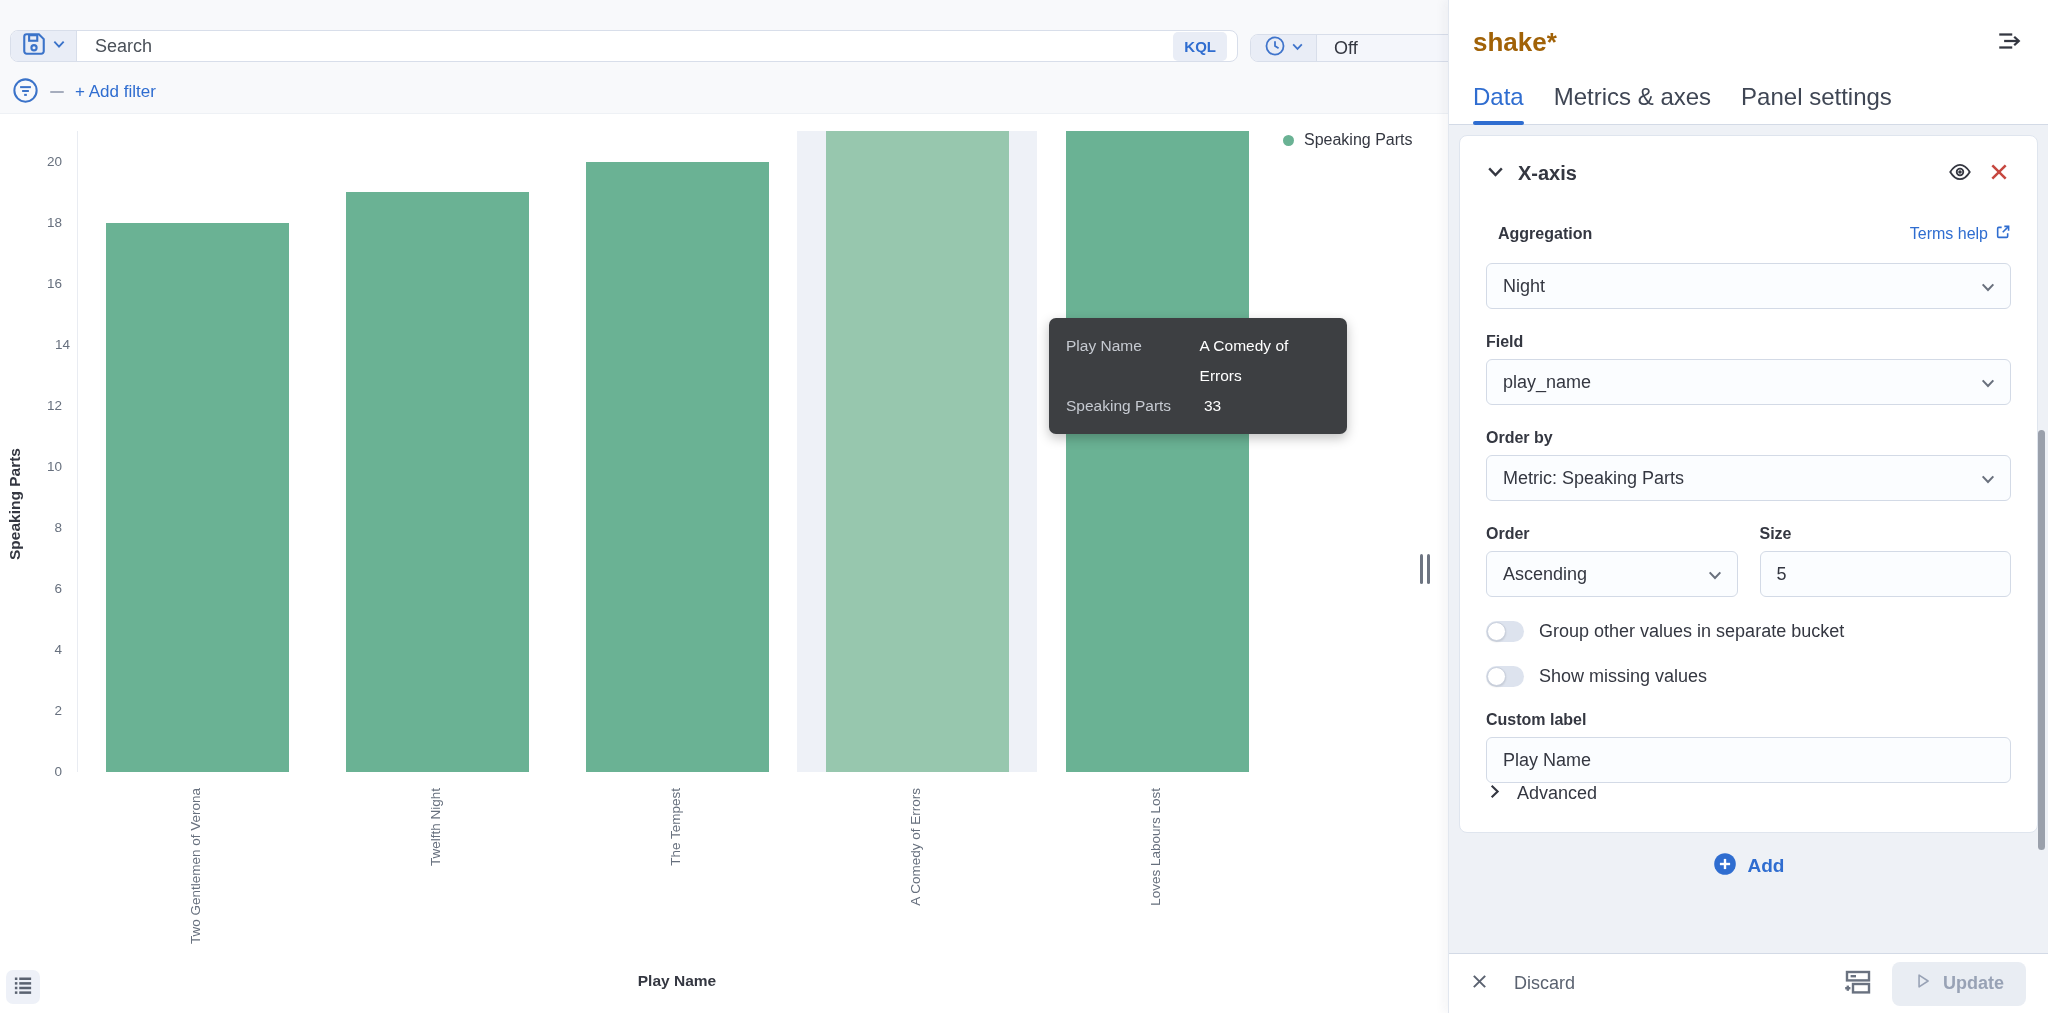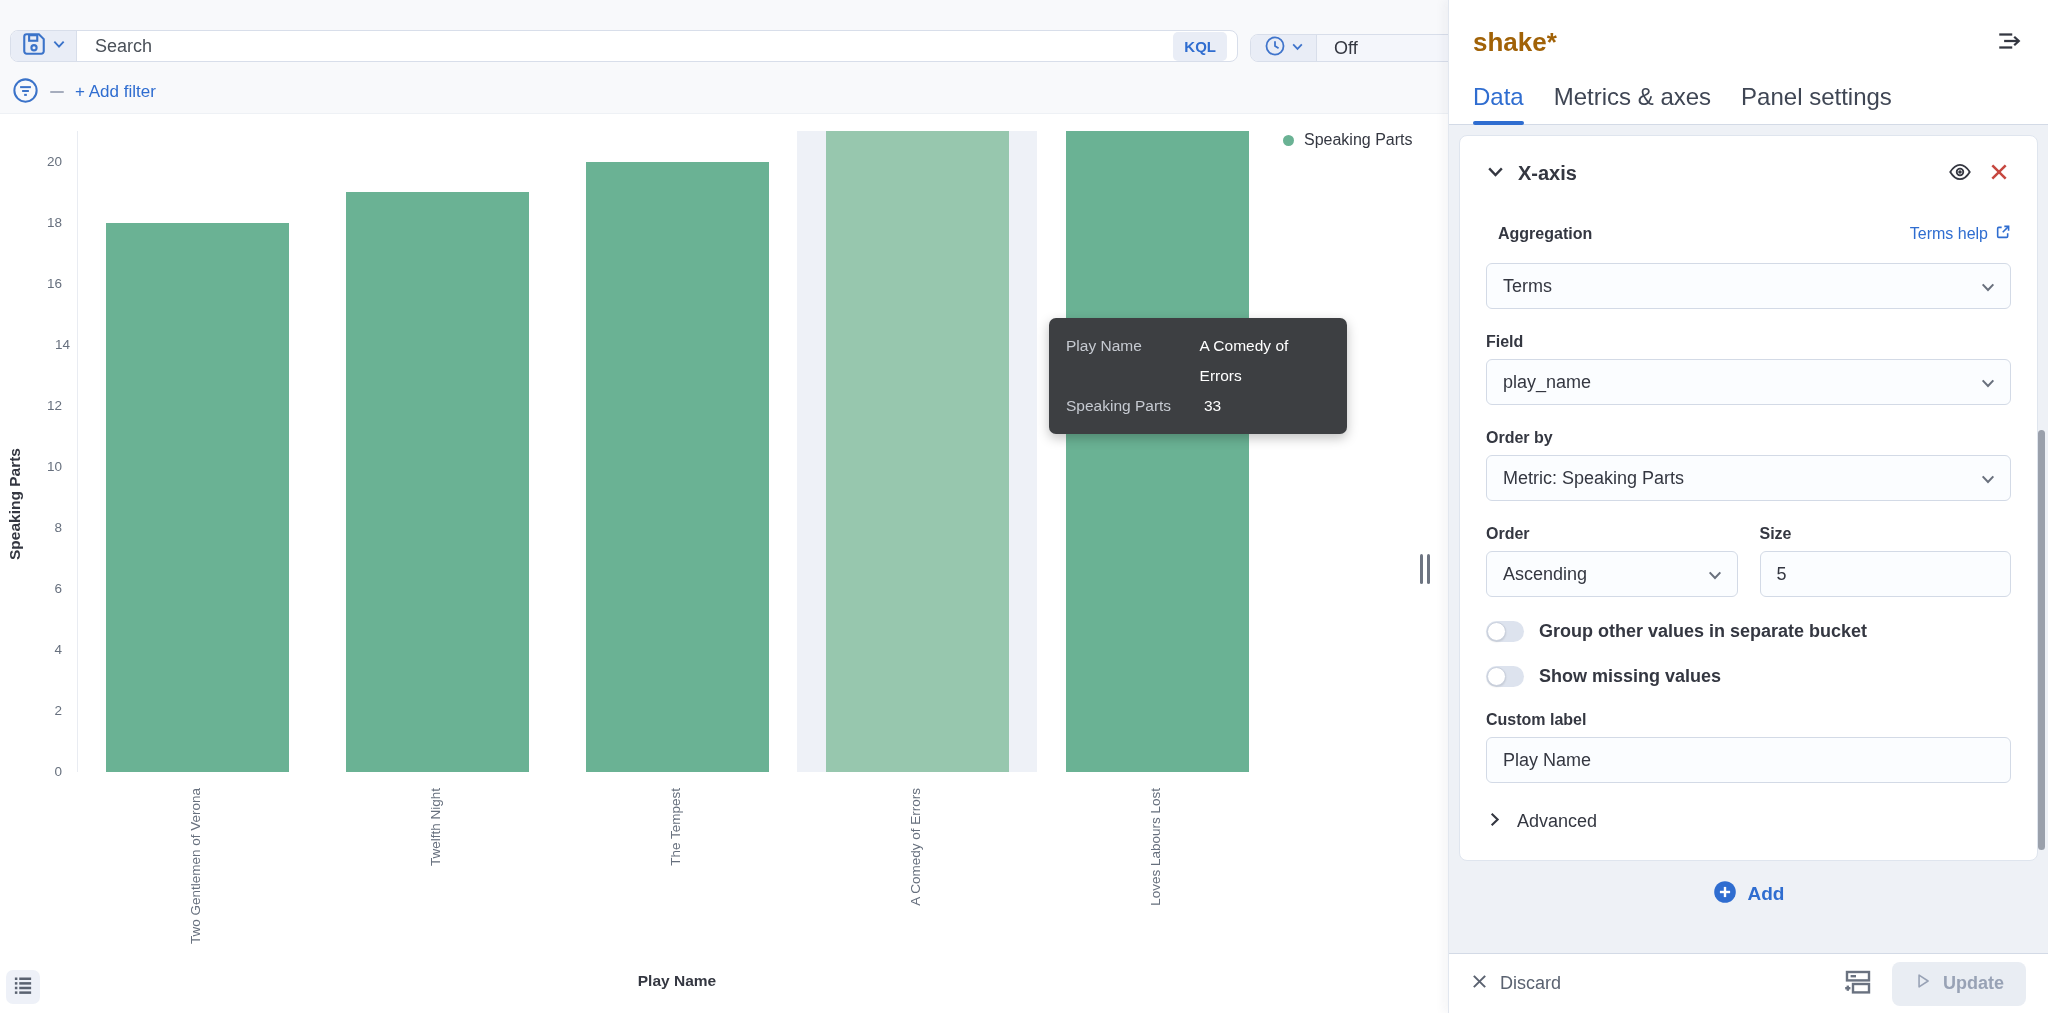--- a/index.html
+++ b/index.html
@@ -59,31 +59,31 @@
   .icon-btn { background:none; border:none; cursor:pointer; display:flex; align-items:center; justify-content:center; padding:2px; }
   .f-label { font-size:16px; font-weight:bold; color:#343741; margin:24px 0 8px 0; }
   .label-row { display:flex; align-items:baseline; justify-content:space-between; margin:24px 0 8px 0; }
   .label-row .f-label { margin:12px; }
   .help-link { display:flex; align-items:center; gap:7px; color:#2f6dd0; font-size:16px; cursor:pointer; }
   .select, .text-input { position:relative; width:100%; height:46px; background:#fbfdff; border:1px solid #d3dae6; border-radius:6px; font-size:18px; color:#343741; display:flex; align-items:center; padding:0 16px; cursor:pointer; }
   .select .chev { position:absolute; right:14px; top:15px; }
   input.text-input { font-family:"Liberation Sans",sans-serif; outline:none; cursor:text; }
   .two-col { display:flex; gap:22px; }
   .two-col > div { flex:1; }
-  .toggle-row { display:flex; align-items:center; gap:15px; margin-top:24px;font-weight:bold; }
+  .toggle-row { display:flex; align-items:center; gap:15px; margin-top:24px; }
   .switch { width:38px; height:21px; background:#dde3ee; border-radius:11px; position:relative; cursor:pointer; flex:none; }
   .switch .knob { position:absolute; left:1px; top:1px; width:19px; height:19px; background:#fff; border-radius:50%; border:1px solid #c9d0dd; box-shadow:0 1px 2px rgba(0,0,0,.12); }
   .toggle-label { font-size:18px; color:#343741; }
-  .advanced-row { display:flex; align-items:center; gap:14px; margin-top:28px; cursor:pointer; }
+  .advanced-row { display:flex; align-items:center; gap:14px; cursor:pointer; }
   .advanced-label { font-size:18px; color:#343741; }
   .add-row { height:66px; display:flex; align-items:center; justify-content:center; gap:11px; cursor:pointer; }
   .add-label { color:#2f6dd0; font-size:19px; font-weight:600; }
   .scroll-thumb { position:absolute; right:3px; top:305px; width:7px; height:420px; background:#9aa0ab; border-radius:4px; }
   .panel-foot { height:60px; background:#fff; border-top:1px solid #d3dae6; display:flex; align-items:center; padding:0 22px; gap:16px; }
-  .discard { display:flex; gap:12px; cursor:pointer; margin-right:auto; }
+  .discard { display:flex; gap:26px; cursor:pointer; margin-right:auto; }
   .discard span { font-size:18px; color:#5a6270; }
   .update-btn { width:134px; height:44px; background:#e9edf3; border:none; border-radius:8px; display:flex; align-items:center; justify-content:center; gap:11px; cursor:pointer; }
   .update-btn span { font-size:18px; font-weight:600; color:#98a2b5; }
 </style>
 </head>
 <body>
 
 <div id="root">
 
   <div class="topbar">
@@ -269,21 +269,21 @@
             <span>
               <svg width="16" height="16" viewBox="0 0 12 12" fill="none" stroke="#2f6dd0" stroke-width="1.2">
                 <path d="M5 2.5 H2.8 A0.8 0.8 0 0 0 2 3.3 V9.2 A0.8 0.8 0 0 0 2.8 10 H8.7 A0.8 0.8 0 0 0 9.5 9.2 V7"></path>
                 <polyline points="7,1.8 10.2,1.8 10.2,5"></polyline>
                   <line x1="10.2" y1="1.8" x2="5.8" y2="6.2"></line>
               </svg>
             </span>
           </span>
         </div>
         <div class="select">
-          <span>Terms</span>
+          <span>Night</span>
           <span class="chev">
             <svg width="16" height="16" viewBox="0 0 12 12" fill="none" stroke="#69707d" stroke-width="1.5">
                 <polyline points="2,4 6,8.2 10,4"></polyline>
               </svg>
           </span>
         </div>
 
         <div class="f-label">Field</div>
         <div class="select">
           <span>play_name</span>

